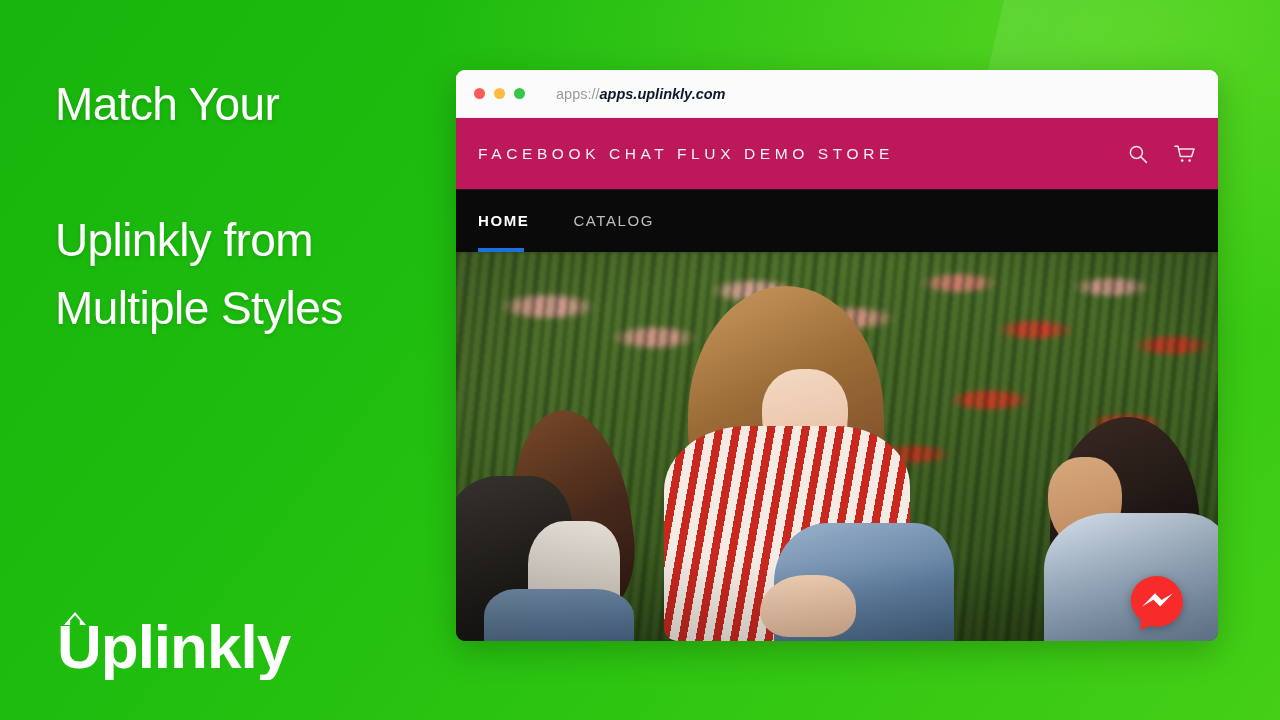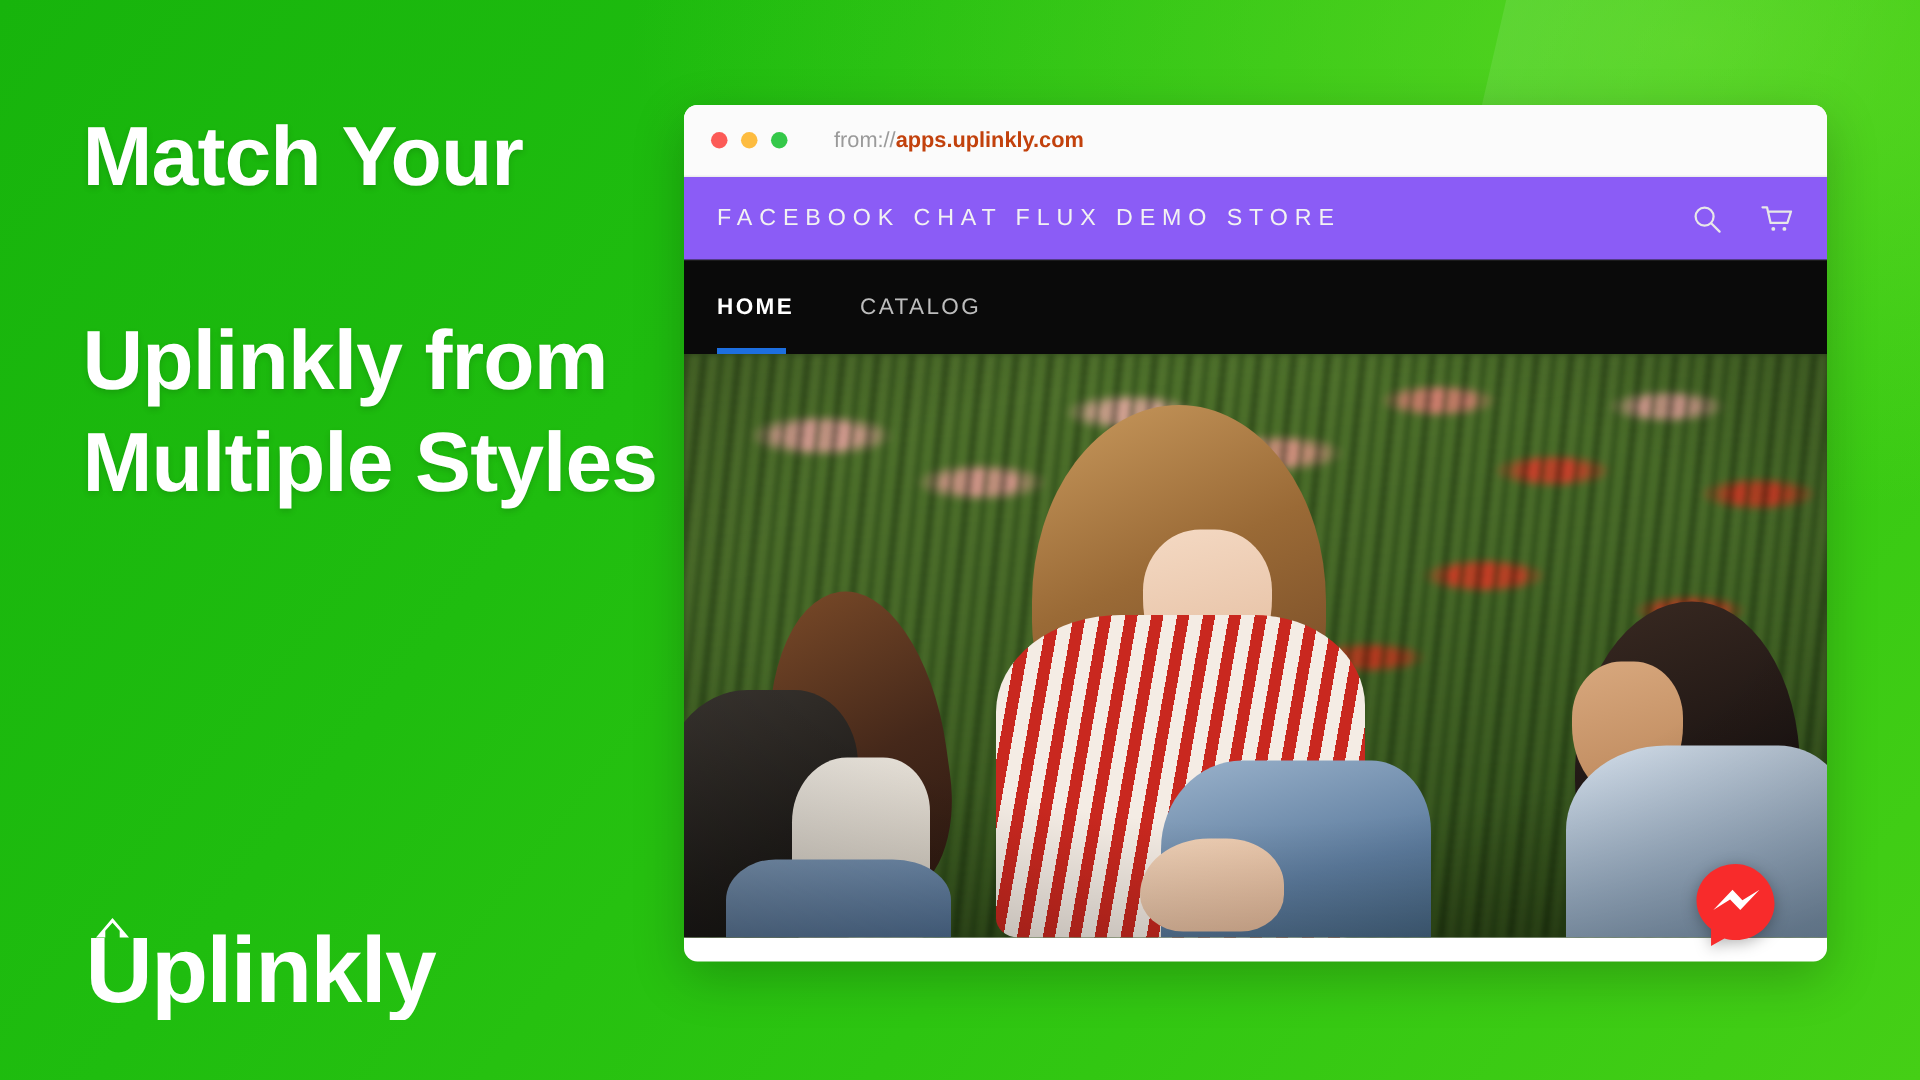--- a/index.html
+++ b/index.html
@@ -23,21 +23,21 @@
     background:linear-gradient(100deg, rgba(255,255,255,.11), rgba(255,255,255,0) 72%);
     transform:rotate(13deg);
     pointer-events:none;
   }
 
   
   #left-panel{
     position:absolute; left:55px; top:70px; width:400px;
   }
   #headline{
-    font-size:56px; line-height:68px; font-weight:bold;
+    font-size:46px; line-height:68px; font-weight:normal;
     color:#fff; letter-spacing:-.6px;
     text-shadow:0 2px 4px rgba(0,0,0,.13);
   }
   #brand-logo{
     position:absolute; left:57px; bottom:40px;
     display:flex; align-items:flex-start;
   }
   #brand-logo svg{ display:block; }
 
   
@@ -55,25 +55,25 @@
     border-bottom:1px solid #ededed;
   }
   .traffic-light{ width:11px; height:11px; border-radius:50%; margin-right:9px; }
   .tl-red{ background:#fc5b57; }
   .tl-yellow{ background:#fdbc40; }
   .tl-green{ background:#34c849; }
   #browser-url{
     margin-left:22px; font-size:14.5px; color:#9a9a9a;
     font-family:"Liberation Sans", sans-serif;
   }
-  #browser-url b{ color:#c2410c; font-weight:bold; }
+  #browser-url b{ color:#0f172a; font-weight:bold;font-style:italic; }
 
   
   #store-header{
-    height:56px; background:#8b5cf6;
+    height:72px; background:#be185d;
     display:flex; align-items:center;
     padding:0 22px 0 22px;
     border-bottom:1px solid #1c1c1c;
   }
   #store-name{
     color:#f2f2f2; font-size:15.5px; letter-spacing:4.6px;
     font-weight:300;
   }
   #store-header-icons{
     margin-left:auto; display:flex; align-items:center; gap:26px;
@@ -230,21 +230,21 @@
     <text x="0" y="62" font-family="Liberation Sans, sans-serif" font-size="62" font-weight="bold" fill="#ffffff" letter-spacing="-1">Uplinkly</text>
   </svg>
 </div>
 
 <div id="browser-window">
 
   <div id="browser-chrome">
     <span class="traffic-light tl-red"></span>
     <span class="traffic-light tl-yellow"></span>
     <span class="traffic-light tl-green"></span>
-    <span id="browser-url"><span>from://</span><b>apps.uplinkly.com</b></span>
+    <span id="browser-url"><span>apps://</span><b>apps.uplinkly.com</b></span>
   </div>
 
   <div id="store-header">
     <div id="store-name">FACEBOOK CHAT FLUX DEMO STORE</div>
     <div id="store-header-icons">
       <span>
         <svg width="20" height="20" viewBox="0 0 20 20" fill="none" stroke="#e8e8e8" stroke-width="1.5">
           <circle cx="8.4" cy="8.4" r="6"></circle>
           <line x1="12.8" y1="12.8" x2="18.4" y2="18.4" stroke-linecap="round"></line>
         </svg>

